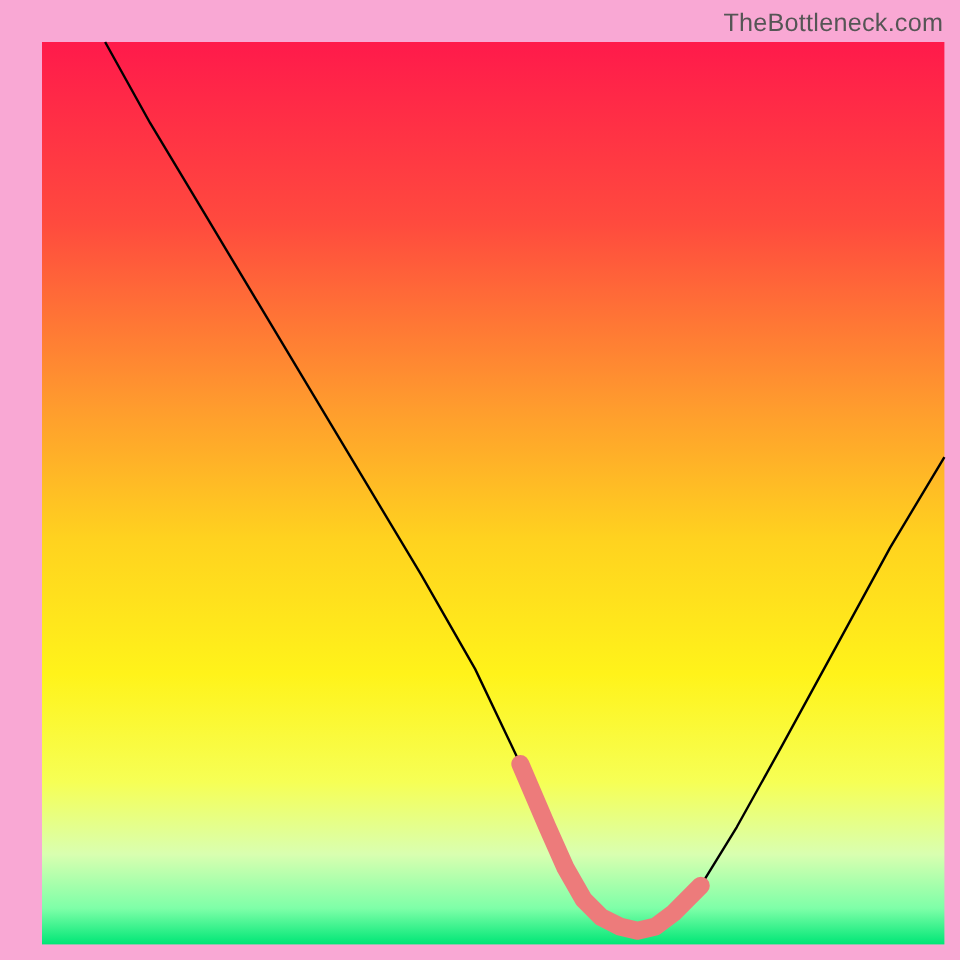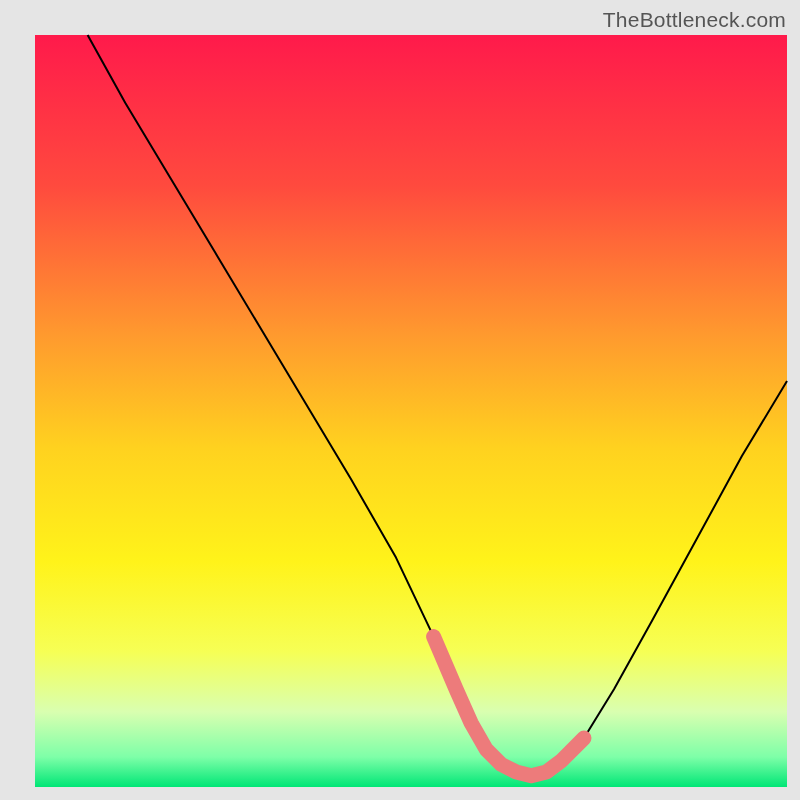--- a/index.html
+++ b/index.html
@@ -8,21 +8,21 @@
     width: 800px;
     height: 800px;
     overflow: hidden;
     font-family: Arial, Helvetica, sans-serif;
     background: #000;
   }
   .chart-container {
     position: relative;
     width: 800px;
     height: 800px;
-    background: #e5e5e5;
+    background: #f9a8d4;
   }
   .watermark {
     position: absolute;
     top: 8px;
     right: 14px;
     color: #555;
     font-size: 21px;
     font-weight: 500;
     letter-spacing: 0.2px;
     z-index: 20;

